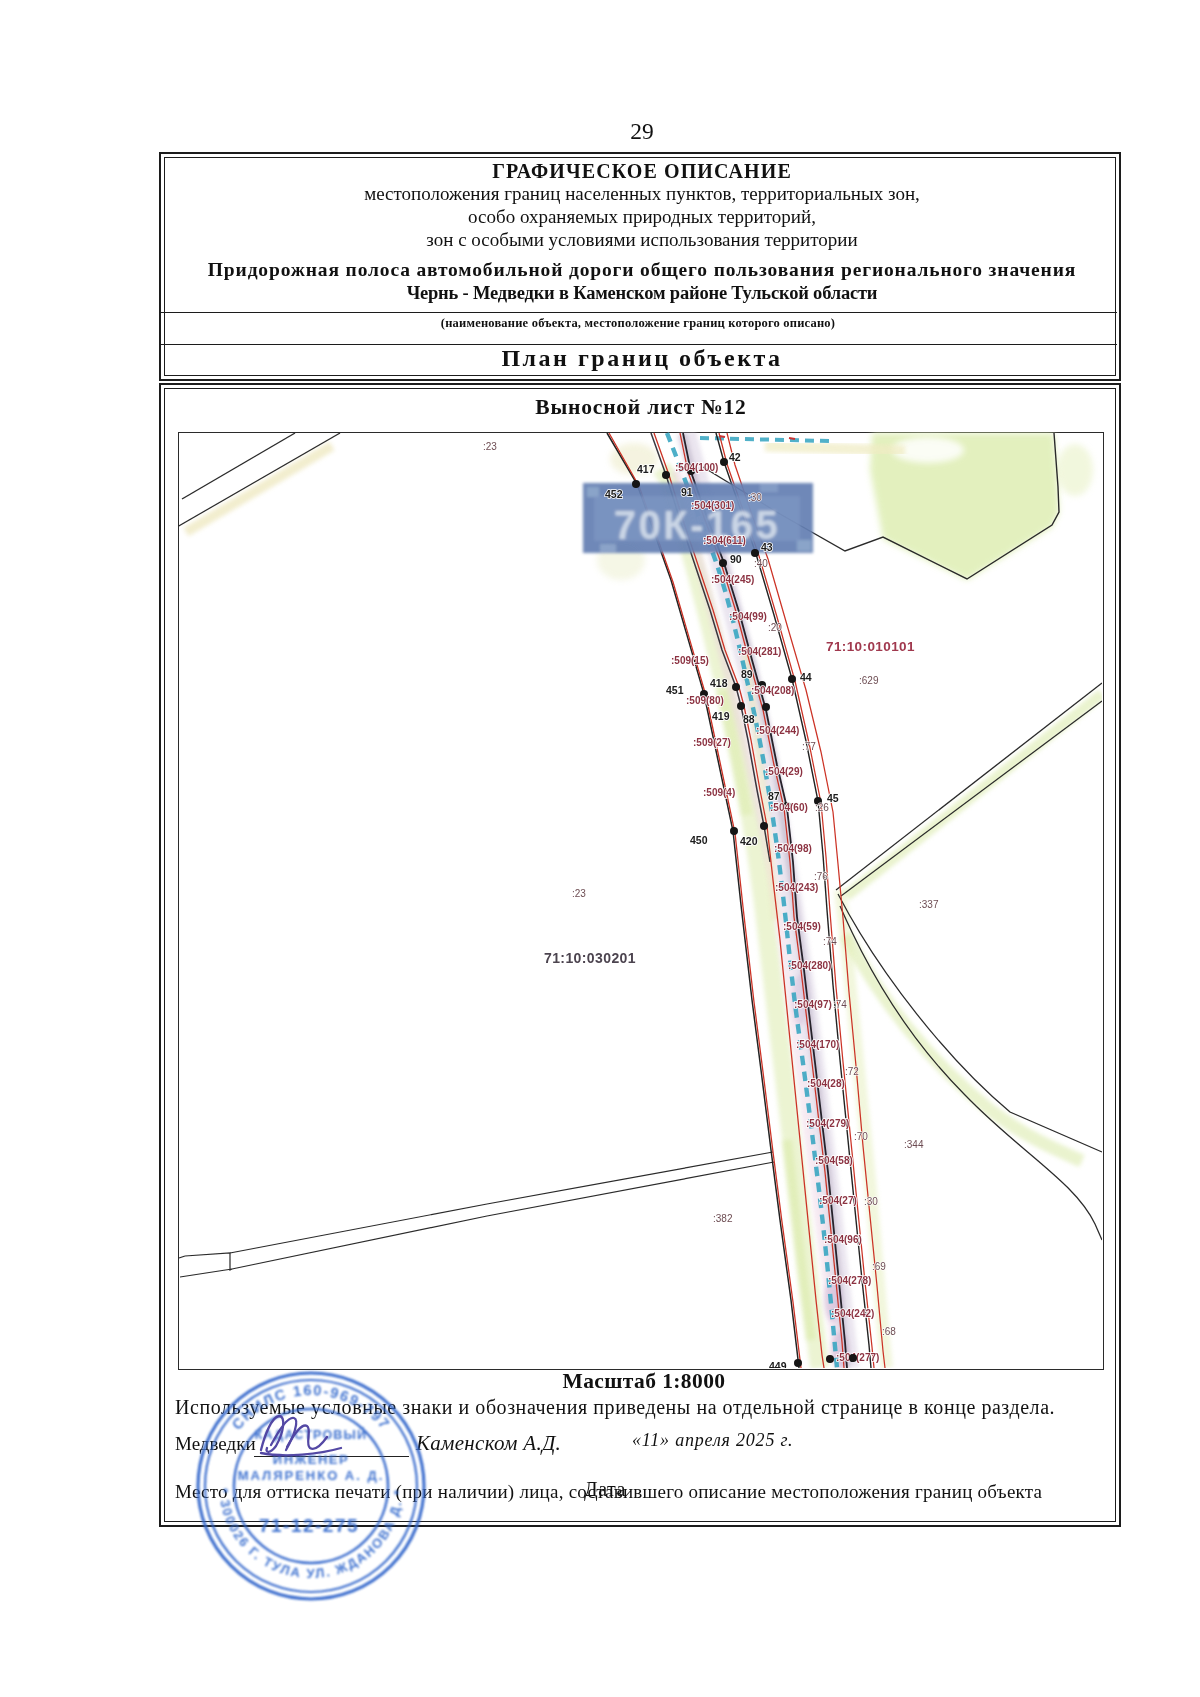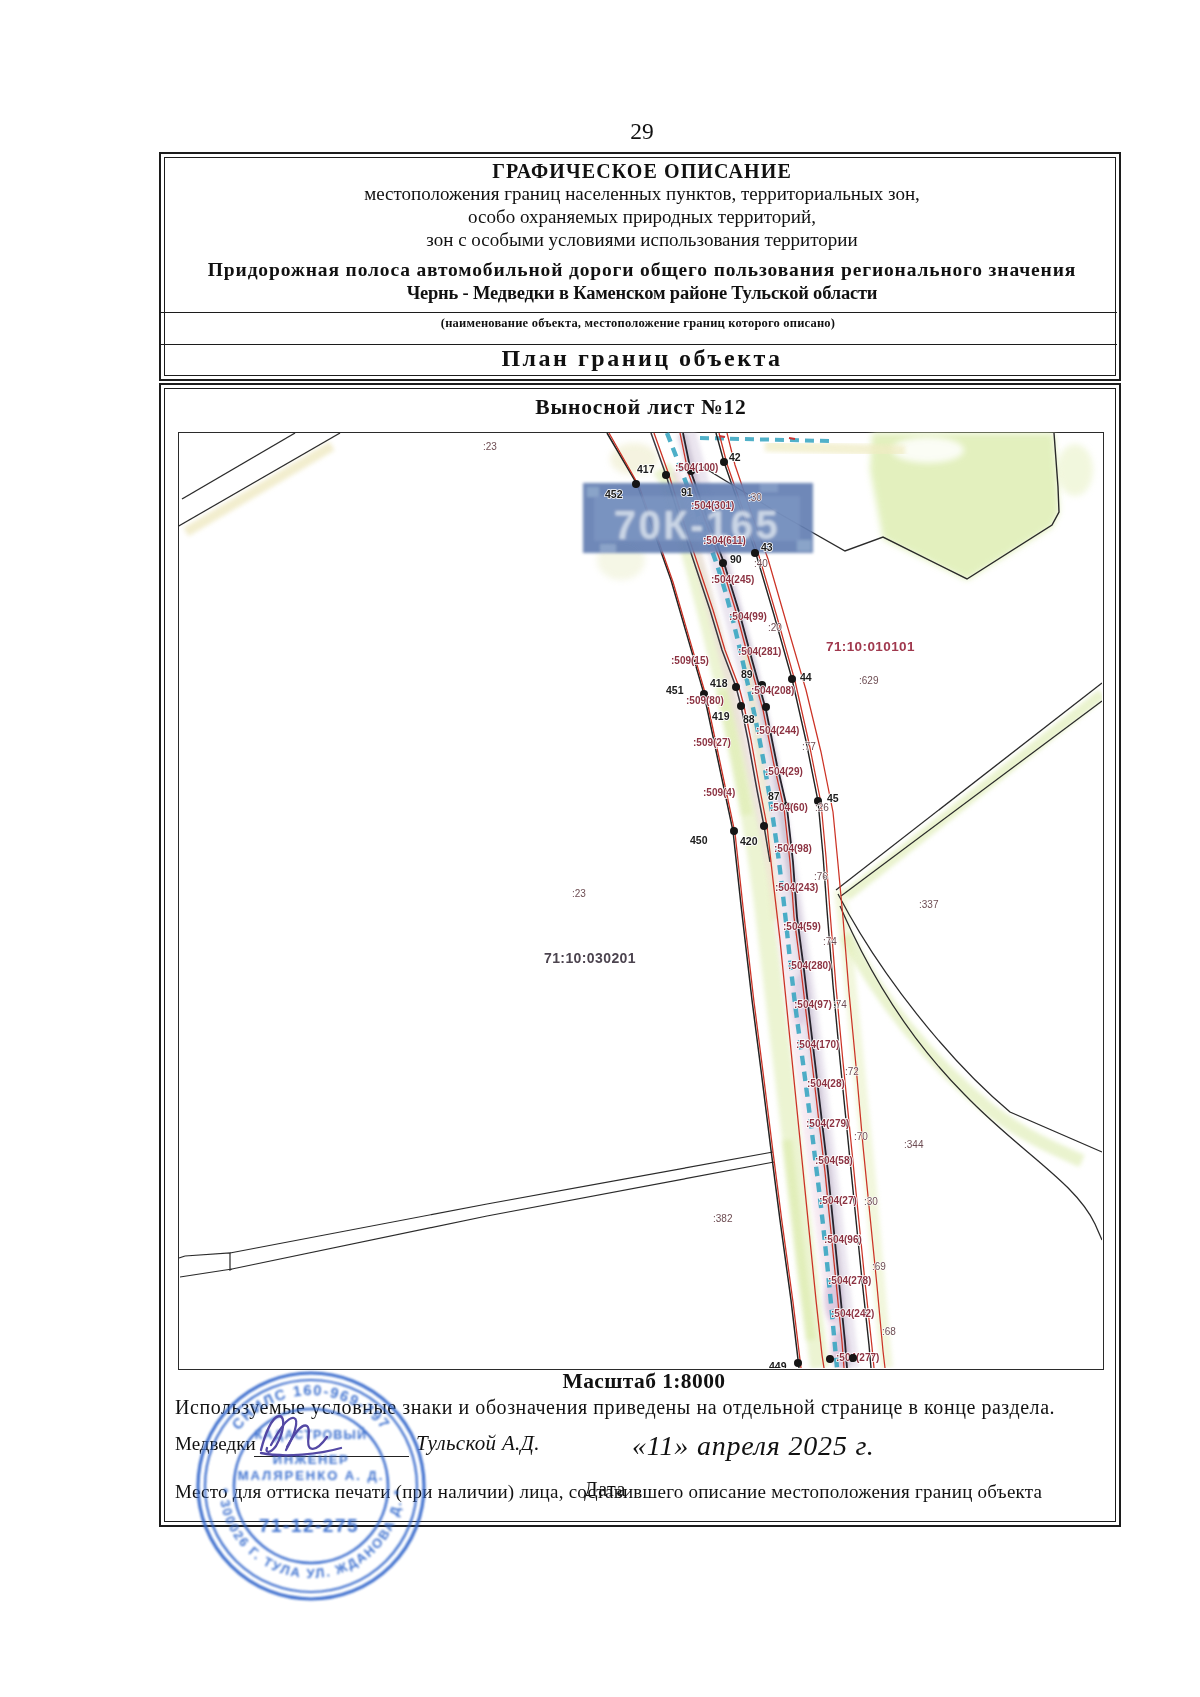--- a/index.html
+++ b/index.html
@@ -267,25 +267,25 @@
 </svg>
 
 <div class="abs ctr b" style="left:44px;top:1369px;font-size:21.5px;letter-spacing:0.4px;">Масштаб 1:8000</div>
 
 <div class="abs" style="left:175px;top:1396px;font-size:20px;letter-spacing:0.55px;">Используемые условные знаки и обозначения приведены на отдельной странице в конце раздела.</div>
 
 <div class="abs" style="left:175px;top:1433px;font-size:19px;">Медведки</div>
 
 <div class="abs" style="left:254px;top:1456px;width:155px;height:1.4px;background:#222;"></div>
 
-<div class="abs i" style="left:416px;top:1431px;font-size:21px;letter-spacing:0.3px;">Тульской А.Д.</div>
+<div class="abs i" style="left:416px;top:1431px;font-size:21px;letter-spacing:0.3px;">Каменском А.Д.</div>
 
 <div class="abs" style="left:584px;top:1478px;font-size:20px;letter-spacing:0.5px;">Дата</div>
 
-<div class="abs i" style="left:632px;top:1430px;font-size:28px;letter-spacing:0.8px;">«11» апреля 2025 г.</div>
+<div class="abs i" style="left:632px;top:1430px;font-size:18px;letter-spacing:0.8px;">«11» апреля 2025 г.</div>
 
 <div class="abs" style="left:175px;top:1481px;font-size:19px;letter-spacing:0.25px;">Место для оттиска печати (при наличии) лица, составившего описание местоположения границ объекта</div>
 
 <svg class="abs" style="left:185px;top:1360px;" width="252" height="252" viewBox="185 1360 252 252">
 <defs>
       <filter id="sbl" x="-20%" y="-20%" width="140%" height="140%">
         <feGaussianBlur stdDeviation="0.8"></feGaussianBlur>
       </filter>
     </defs>
 

